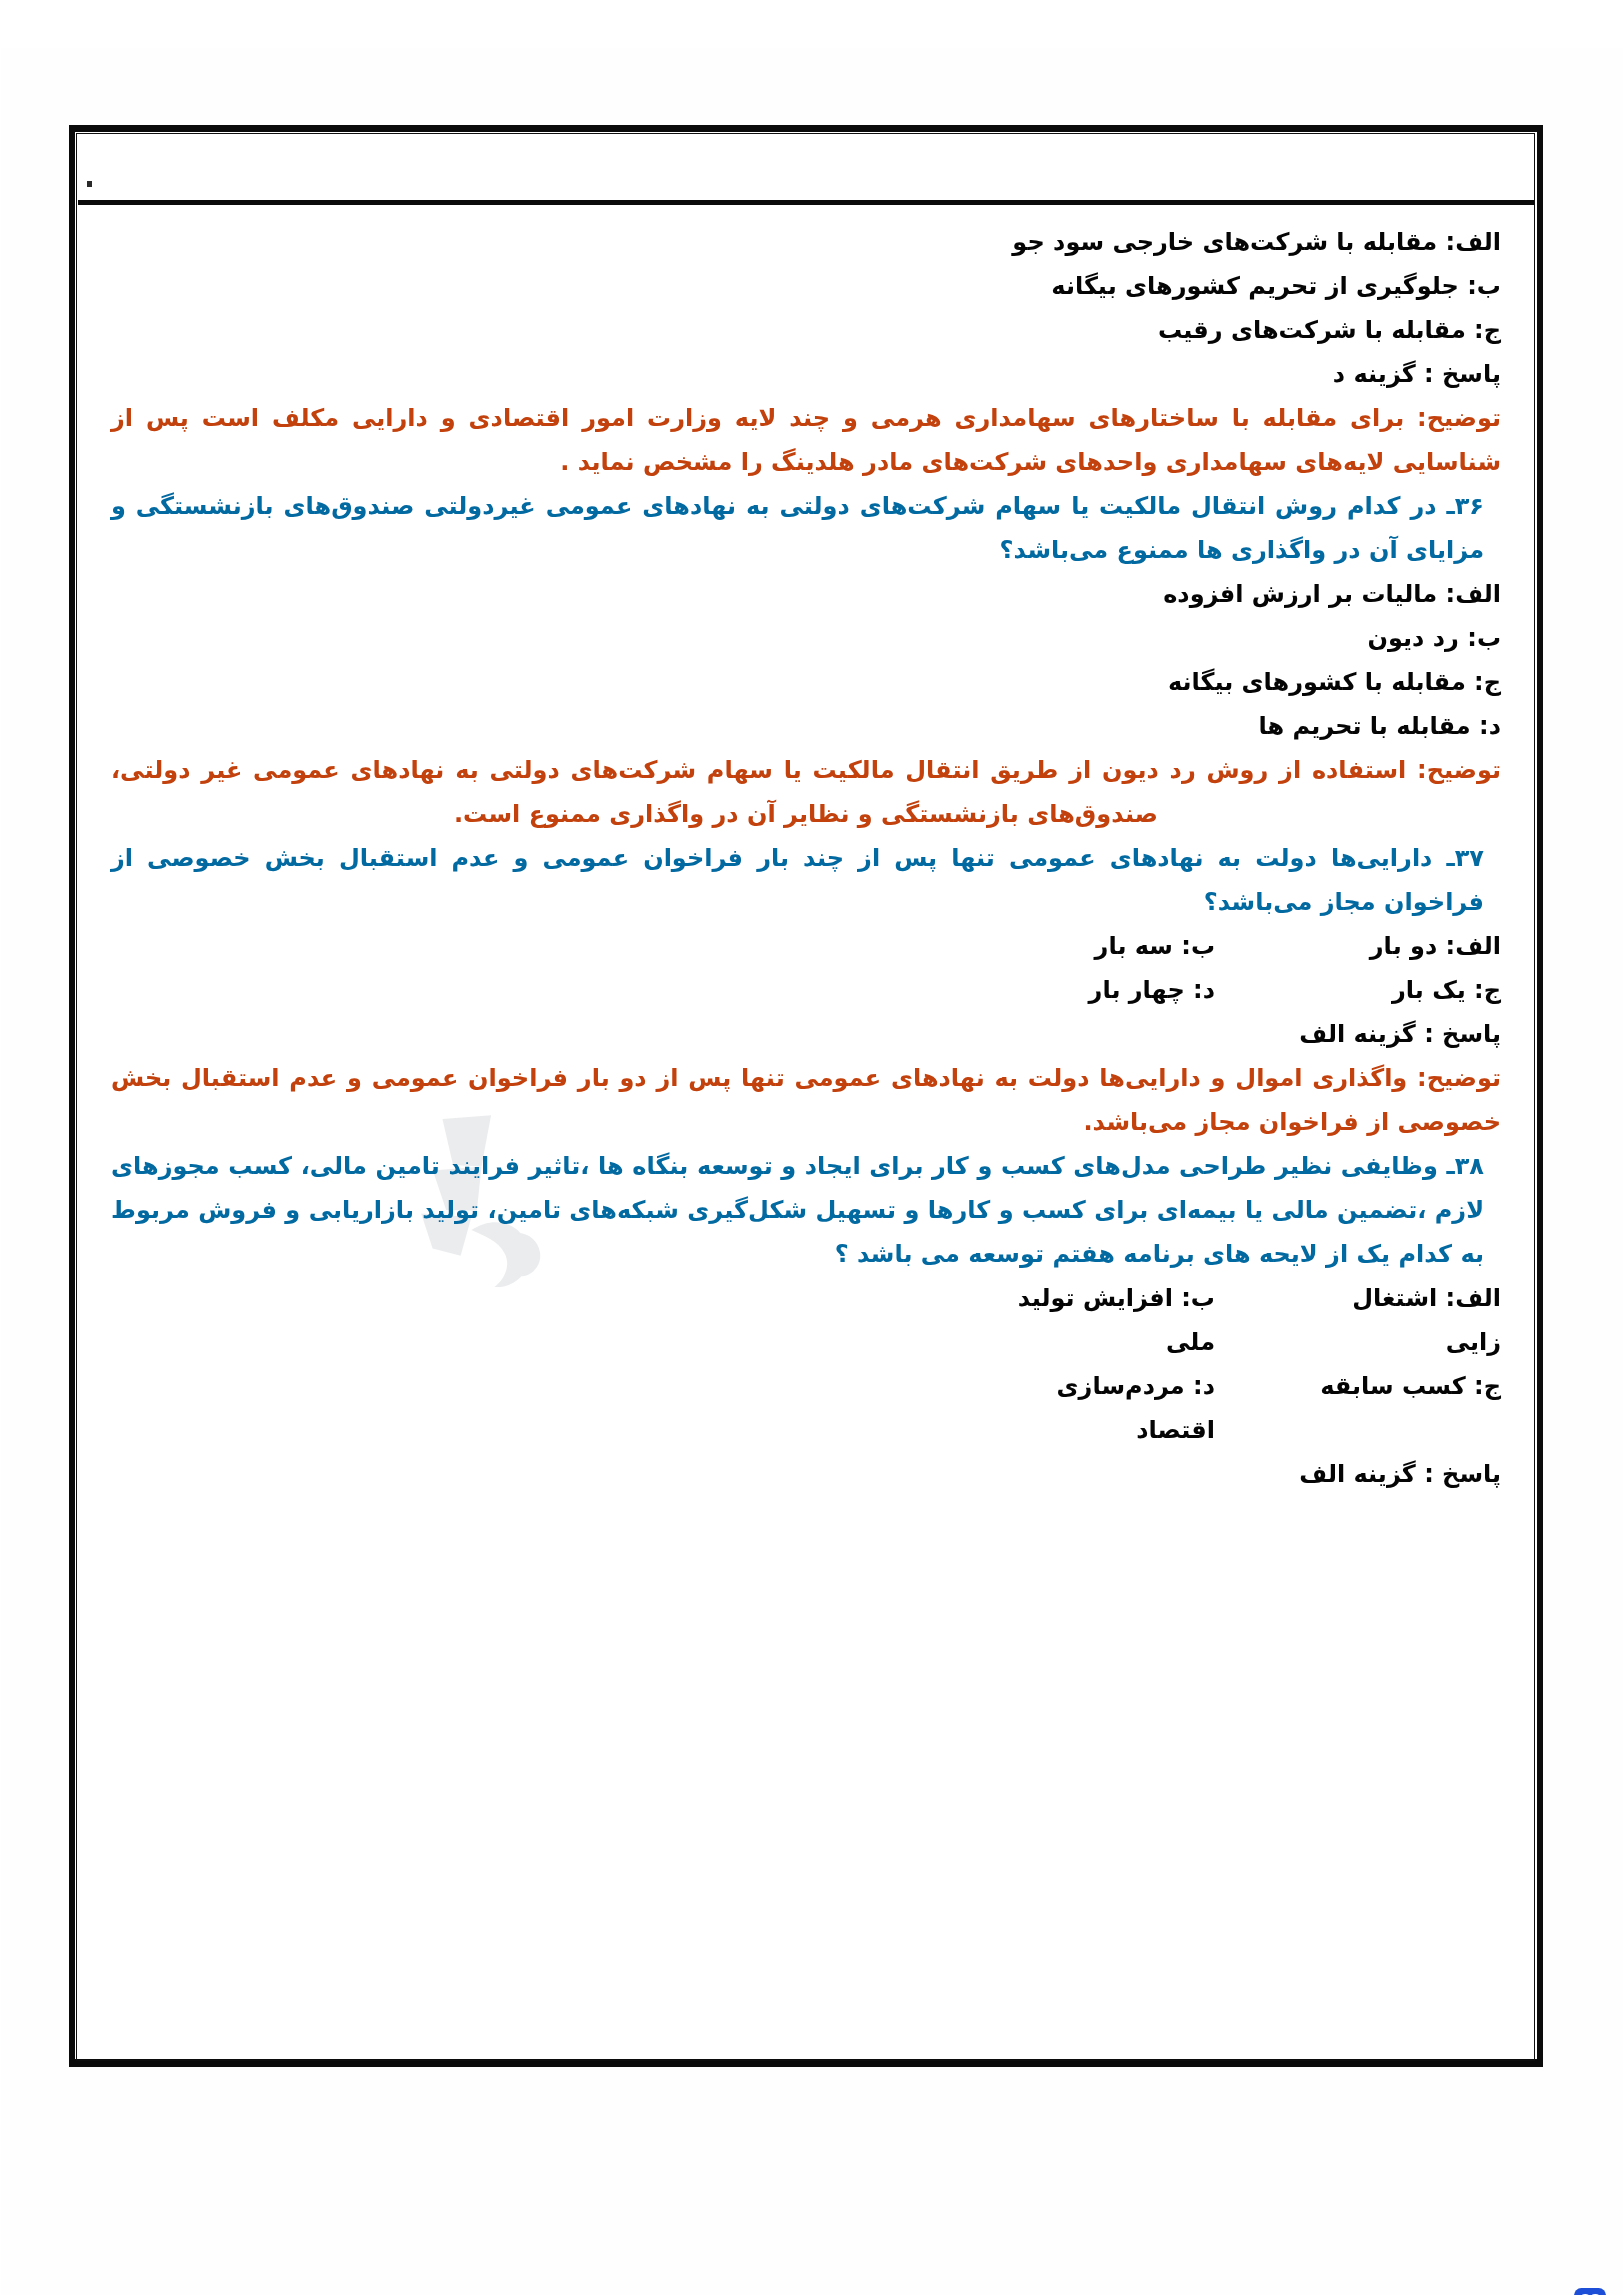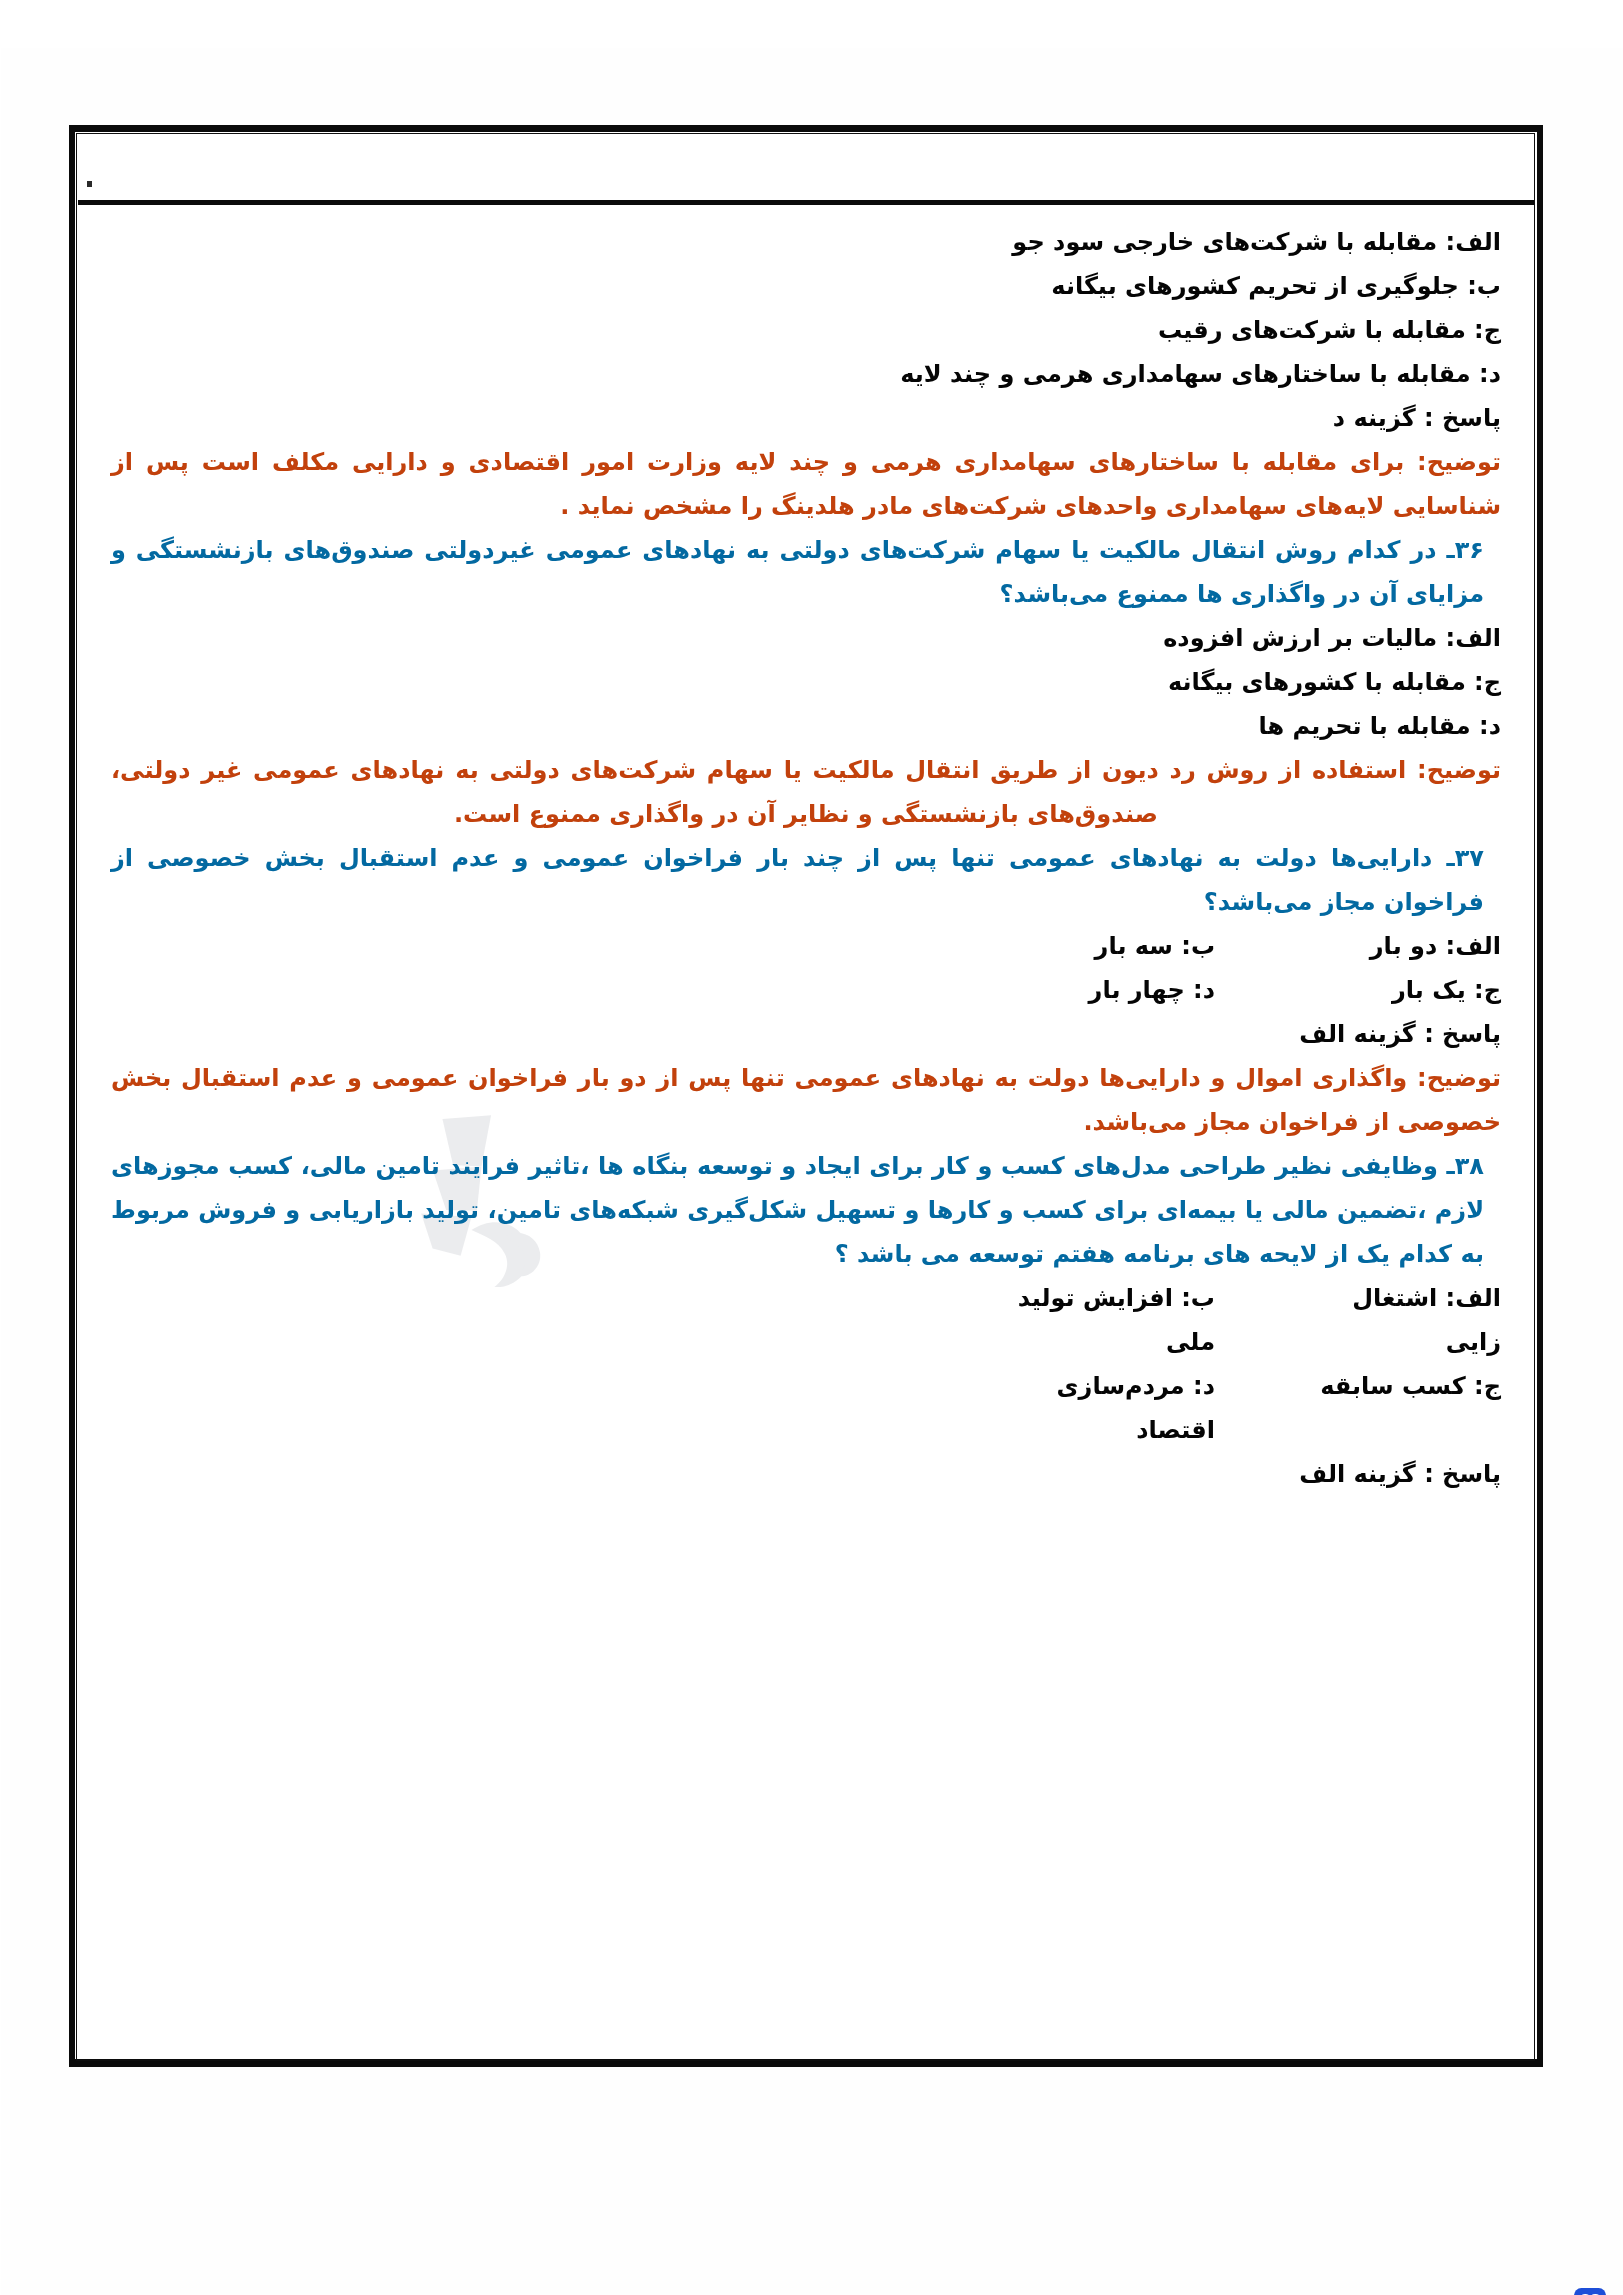--- a/index.html
+++ b/index.html
@@ -225,26 +225,26 @@
       <path d="M96 206 C140 196 176 226 172 266 C168 304 126 322 96 306 C118 300 134 282 132 262 C130 238 112 224 96 206 Z"></path>
       <path d="M140 236 C172 232 192 256 186 282 C180 306 154 314 138 304 C156 296 164 282 160 266 C157 252 148 244 140 236 Z"></path>
     </g>
   </svg>
 
   <div class="doc-body">
 
     <div class="line">الف: مقابله با شرکت‌های خارجی سود جو</div>
     <div class="line">ب: جلوگیری از تحریم کشورهای بیگانه</div>
     <div class="line">ج: مقابله با شرکت‌های رقیب</div>
-    <div class="line">د: مقابله با ساختارهای سهامداری هرمی و چند لایه</div>
     <div class="line">پاسخ : گزینه د</div>
     <div class="para">توضیح: برای مقابله با ساختارهای سهامداری هرمی و چند لایه وزارت امور اقتصادی و دارایی مکلف است پس از شناسایی لایه‌های سهامداری واحدهای شرکت‌های مادر هلدینگ را مشخص نماید .</div>
 
     <div class="q-stem">۳۶ـ  در کدام روش انتقال مالکیت یا سهام شرکت‌های دولتی به نهادهای عمومی غیردولتی صندوق‌های بازنشستگی و مزایای آن در واگذاری ها ممنوع می‌باشد؟</div>
     <div class="line">الف: مالیات بر ارزش افزوده</div>
+    <div class="line">ب: رد دیون</div>
     <div class="line">ج: مقابله با کشورهای بیگانه</div>
     <div class="line">د: مقابله با تحریم ها</div>
     <div class="para last-center">توضیح: استفاده از روش رد دیون از طریق انتقال مالکیت یا سهام شرکت‌های دولتی به نهادهای عمومی غیر دولتی، صندوق‌های بازنشستگی و نظایر  آن در واگذاری ممنوع است.</div>
 
     <div class="q-stem">۳۷ـ  دارایی‌ها دولت به نهادهای عمومی تنها پس از چند بار فراخوان عمومی و عدم استقبال بخش خصوصی از فراخوان مجاز می‌باشد؟</div>
     <div class="opt-row">
       <span class="opt-col-a">الف: دو بار</span>
       <span class="opt-col-b">ب: سه بار</span>
     </div>
     <div class="opt-row">

